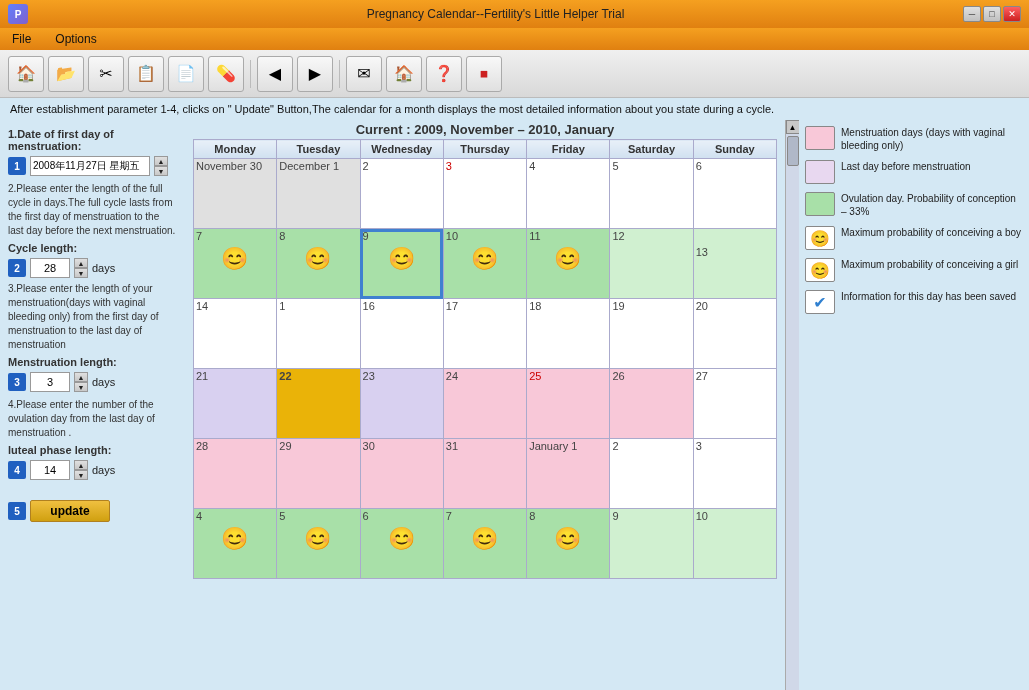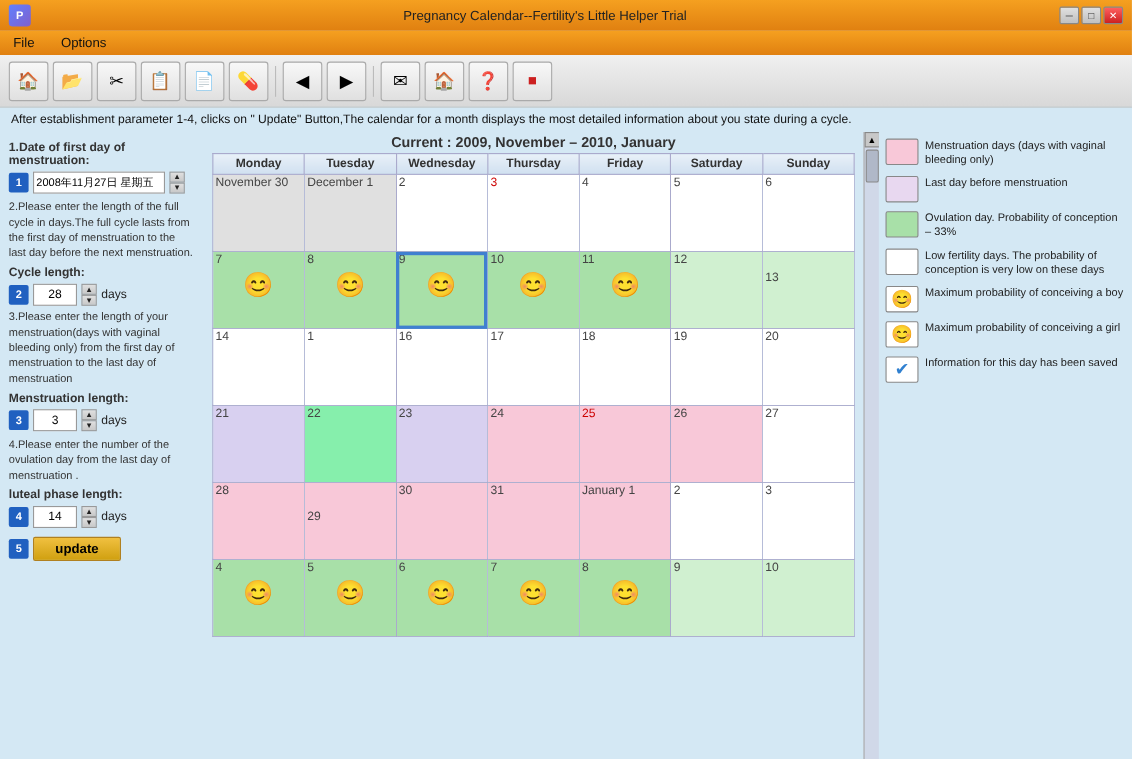--- a/index.html
+++ b/index.html
@@ -359,21 +359,21 @@
           <div class="num-badge">3</div>
           <input type="text" class="number-input" value="3" style="">
           <div class="spin-btn-group">
             <div class="spin-btn">▲</div>
             <div class="spin-btn">▼</div>
           </div>
           <span>days</span>
         </div>
       </div>
 
-      <div style="margin-bottom:8px;">
+      <div style="margin-bottom:20px;">
         <div class="section-desc">4.Please enter the number of the ovulation day from the last day of menstruation .</div>
         <div class="section-title">luteal phase length:</div>
         <div class="input-row">
           <div class="num-badge">4</div>
           <input type="text" class="number-input" value="14" style="">
           <div class="spin-btn-group">
             <div class="spin-btn">▲</div>
             <div class="spin-btn">▼</div>
           </div>
           <span>days</span>
@@ -473,21 +473,21 @@
                   <div style="font-size: 11px; color: rgb(68, 68, 68);">19</div>
                 </td>
                 <td style="background: white;">
                   <div style="font-size: 11px; color: rgb(68, 68, 68);">20</div>
                 </td>
               </tr>
               <tr>
                 <td style="background: rgb(216, 208, 240);">
                   <div style="font-size: 11px; color: rgb(68, 68, 68);">21</div>
                 </td>
-                <td style="background: #86efac;">
+                <td style="background: #eab308; font-weight: bold;">
                   <div style="font-size: 11px; color: rgb(68, 68, 68);">22</div>
                 </td>
                 <td style="background: rgb(216, 208, 240);">
                   <div style="font-size: 11px; color: rgb(68, 68, 68);">23</div>
                 </td>
                 <td style="background: rgb(248, 200, 216);">
                   <div style="font-size: 11px; color: rgb(68, 68, 68);">24</div>
                 </td>
                 <td style="background: rgb(248, 200, 216);">
                   <div style="font-size: 11px; color: rgb(204, 0, 0);">25</div>
@@ -497,21 +497,21 @@
                 </td>
                 <td style="background: #ffffff;">
                   <div style="font-size: 11px; color: rgb(68, 68, 68);">27</div>
                 </td>
               </tr>
               <tr>
                 <td style="background: rgb(248, 200, 216);">
                   <div style="font-size: 11px; color: rgb(68, 68, 68);">28</div>
                 </td>
                 <td style="background: rgb(248, 200, 216);">
-                  <div style="font-size: 11px; color: rgb(68, 68, 68); margin-top: 24px;">29</div>
+                  <div style="font-size: 11px; color: rgb(68, 68, 68);">29</div>
                 </td>
                 <td style="background: rgb(248, 200, 216);">
                   <div style="font-size: 11px; color: rgb(68, 68, 68);">30</div>
                 </td>
                 <td style="background: rgb(248, 200, 216);">
                   <div style="font-size: 11px; color: rgb(68, 68, 68);">31</div>
                 </td>
                 <td style="background: rgb(248, 200, 216);">
                   <div style="font-size: 11px; color: rgb(68, 68, 68);">January 1</div>
                 </td>
@@ -568,24 +568,20 @@
       </div>
       <div class="legend-item">
         <div class="legend-color" style="background:#e8d8f0;"></div>
         <span class="legend-text">Last day before menstruation</span>
       </div>
       <div class="legend-item">
         <div class="legend-color" style="background:#a8e0a8;"></div>
         <span class="legend-text">Ovulation day. Probability of conception – 33%</span>
       </div>
       <div class="legend-item">
-        <div class="legend-color" style="background:white;"></div>
-        <span class="legend-text">Low fertility days. The probability of conception is very low on these days</span>
-      </div>
-      <div class="legend-item">
         <div class="legend-color" style="background:white; display:flex; align-items:center; justify-content:center; font-size:16px;">😊</div>
         <span class="legend-text">Maximum probability of conceiving a boy</span>
       </div>
       <div class="legend-item">
         <div class="legend-color" style="background:white; display:flex; align-items:center; justify-content:center; font-size:16px; color:#e05080;">😊</div>
         <span class="legend-text">Maximum probability of conceiving a girl</span>
       </div>
       <div class="legend-item">
         <div class="legend-color" style="background:white; display:flex; align-items:center; justify-content:center; font-size:16px; color:#3080d0;">✔</div>
         <span class="legend-text">Information for this day has been saved</span>

